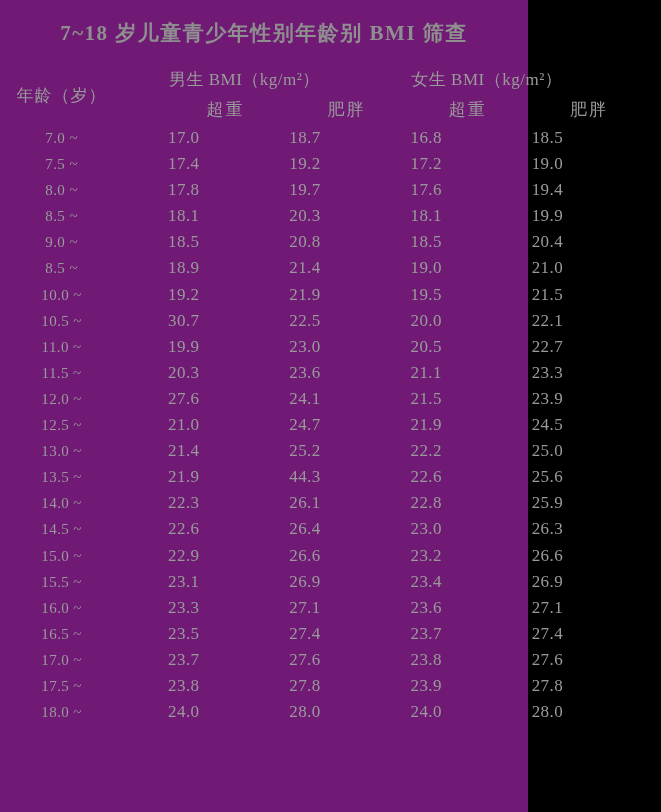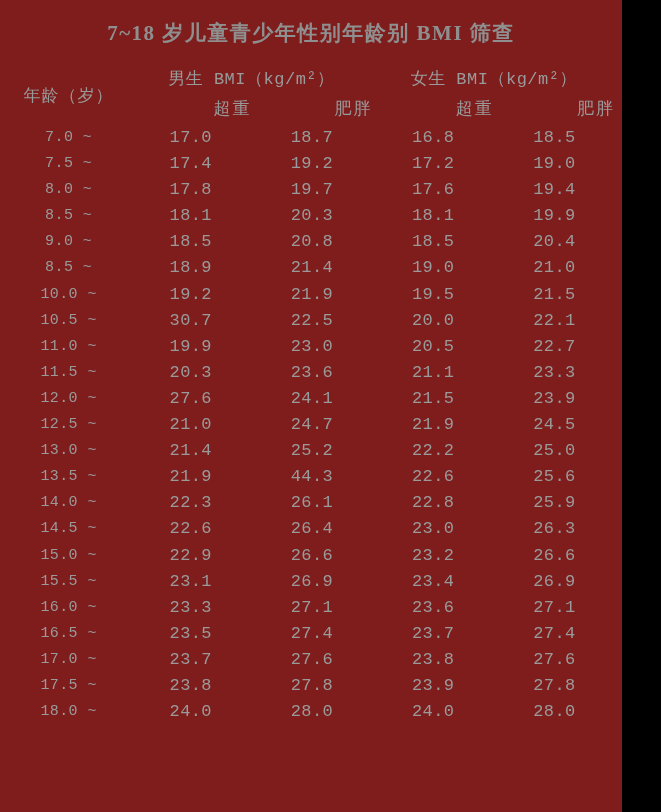--- a/index.html
+++ b/index.html
@@ -10,23 +10,23 @@
   body {
     width: 661px;
     height: 812px;
     overflow: hidden;
     font-family: "Liberation Serif", "DejaVu Serif", serif;
     color: #9a9a9a;
     -webkit-font-smoothing: none;
   }
   .page {
     position: relative;
-    width: 622px;
+    width: 528px;
     height: 812px;
-    background: #7f1d1d;
+    background: #701a75;
   }
 
   
   .title-block {
     padding-top: 14px;
     text-align: center;
   }
   .title-line {
     font-size: 21px;
     line-height: 38px;
@@ -34,21 +34,20 @@
     color: #8f8f8f;
     font-weight: 700;
     white-space: nowrap;
   }
 
   
   .table-wrap {
     margin: 0 auto;
     width: 608px;
     margin-top: 13px;
-    font-family: Liberation Mono, monospace;
   }
   table.bmi {
     width: 608px;
     border-collapse: collapse;
     table-layout: fixed;
   }
   table.bmi td, table.bmi th {
     border: 0;
     padding: 0;
     font-weight: 400;

